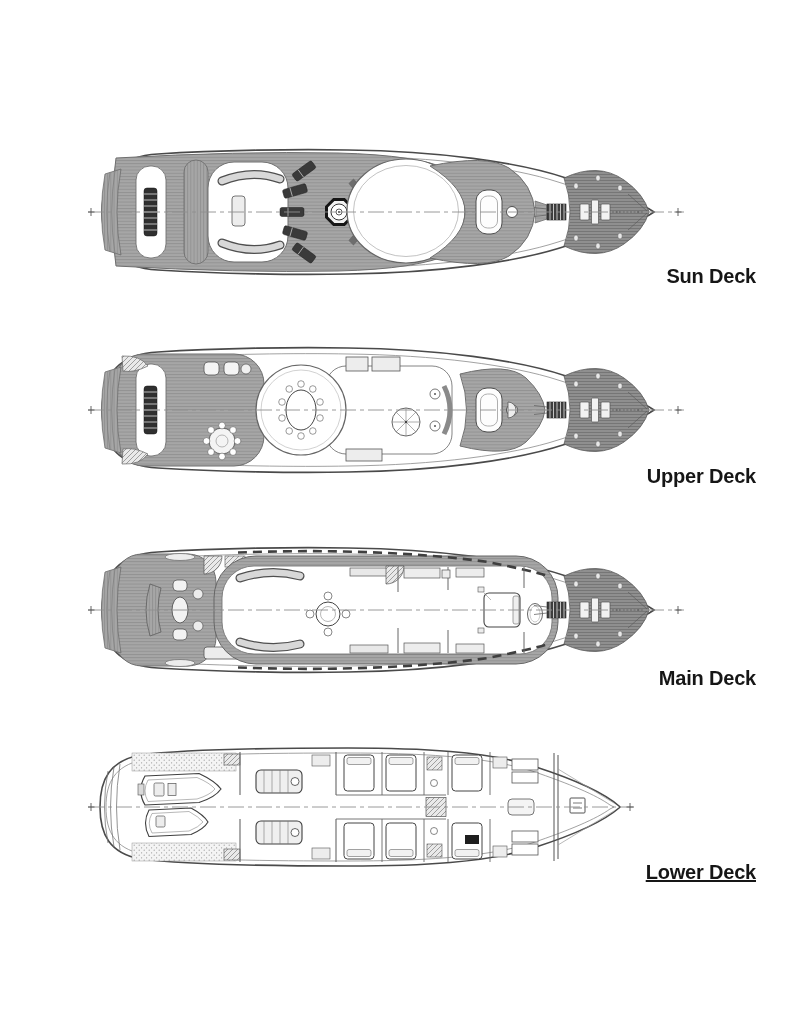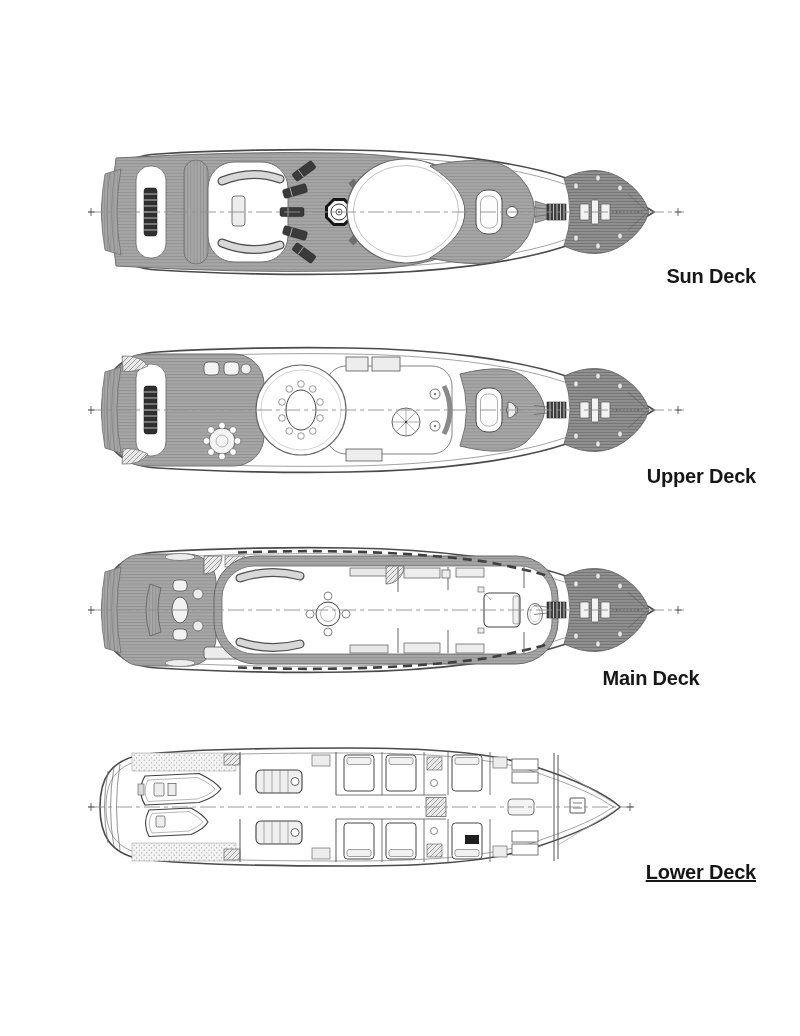--- a/index.html
+++ b/index.html
@@ -16,21 +16,21 @@
     position:absolute;left:546px;width:210px;height:22px;
     text-align:right;font-weight:700;font-size:20px;line-height:21px;
     letter-spacing:-0.2px;color:#161616;white-space:nowrap;
   }
   #plan-sun{left:88px;top:144px;}
   #plan-upper{left:88px;top:342px;}
   #plan-main{left:88px;top:542px;}
   #plan-lower{left:88px;top:739px;}
   #label-sun{top:266px;}
   #label-upper{top:466px;text-align:right;}
-  #label-main{top:668px;text-align:center;}
+  #label-main{top:668px;}
   #label-lower{top:862px;text-decoration:underline;}
   .defs{position:absolute;width:0;height:0;}
 </style>
 </head>
 <body>
 
 <div class="stage">
 
 <svg class="defs" aria-hidden="true">
   <defs>

